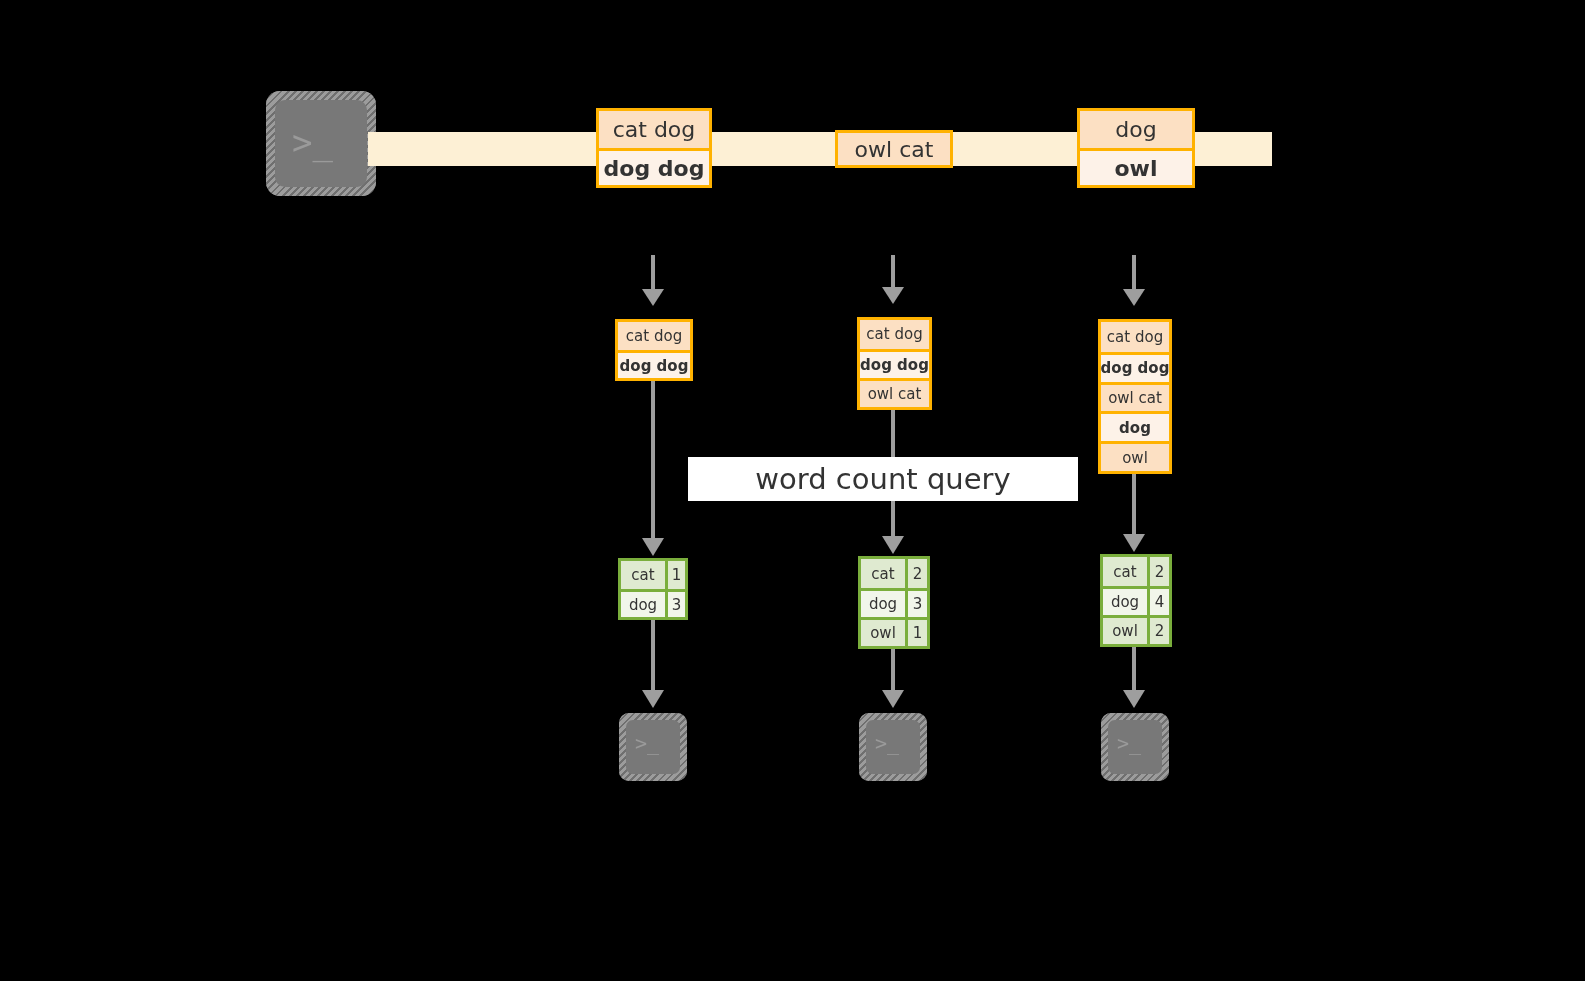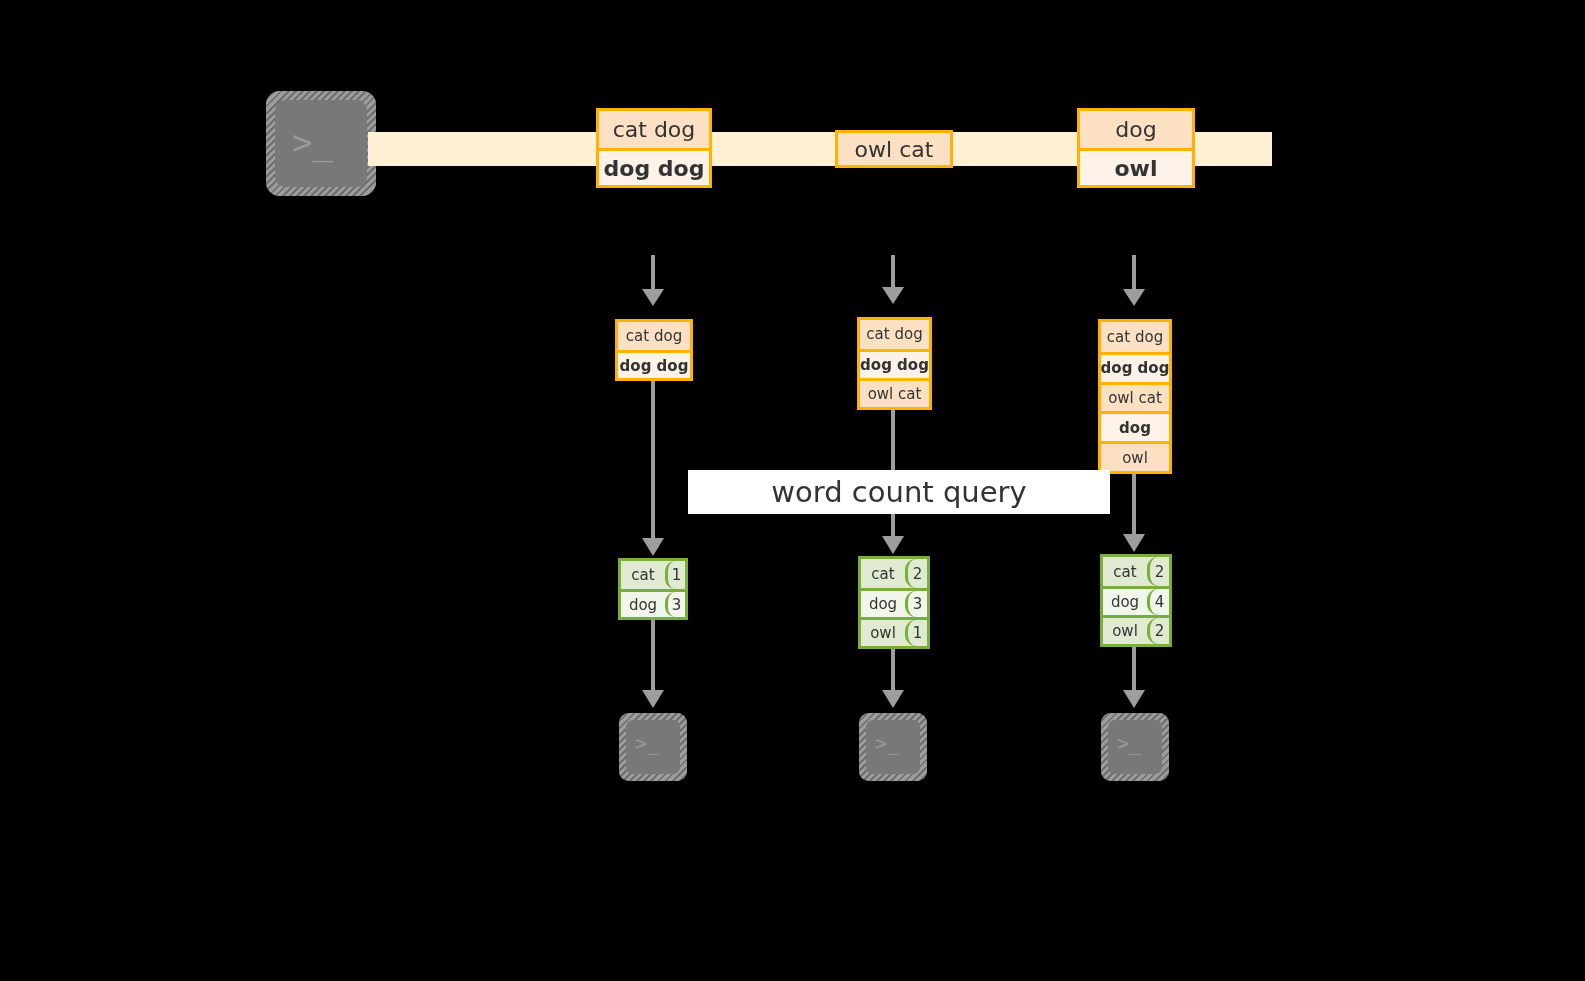--- a/index.html
+++ b/index.html
@@ -107,21 +107,20 @@
   .gtable .grow.sep { border-top: 3px solid #7aae3c; }
   .gtable .grow.dark  { background: #dfead0; }
   .gtable .grow.light { background: #f1f6ea; }
   .gtable .gcell {
     box-sizing: border-box;
     display: flex;
     align-items: center;
     justify-content: center;
     color: #333333;
     white-space: nowrap;
-    border-radius: 13px;
   }
   .gtable .gcell.key { }
   .gtable .gcell.val { border-left: 3px solid #7aae3c; }
 
   
   .vline {
     position: absolute;
     background: #9e9e9e;
     width: 4px;
   }
@@ -278,15 +277,15 @@
 
   <div class="vline" style="left:1132px; top:647px; height:45px;"></div>
   <div class="vhead" style="left:1123px; top:690px; border-width:18px 11px 0 11px;"></div>
 
   <div class="term" style="left:1101px; top:713px; width:68px; height:68px; border-width:0; border-radius:10px;">
     <div class="hatchframe" style="border-radius:10px;"></div>
     <div class="inner" style="left:7px; top:7px; right:7px; bottom:7px; border-radius:7px;"></div>
     <div class="prompt" style="left:16px; top:20px; font-size:20px;">&gt;_</div>
   </div>
 
-  <div class="qlabel" style="left:688px; top:470px; width:422px; height:44px; font-size:29px;">word count query</div>
+  <div class="qlabel" style="left:688px; top:457px; width:390px; height:44px; font-size:29px;">word count query</div>
 
 </div>
 
 </body></html>

